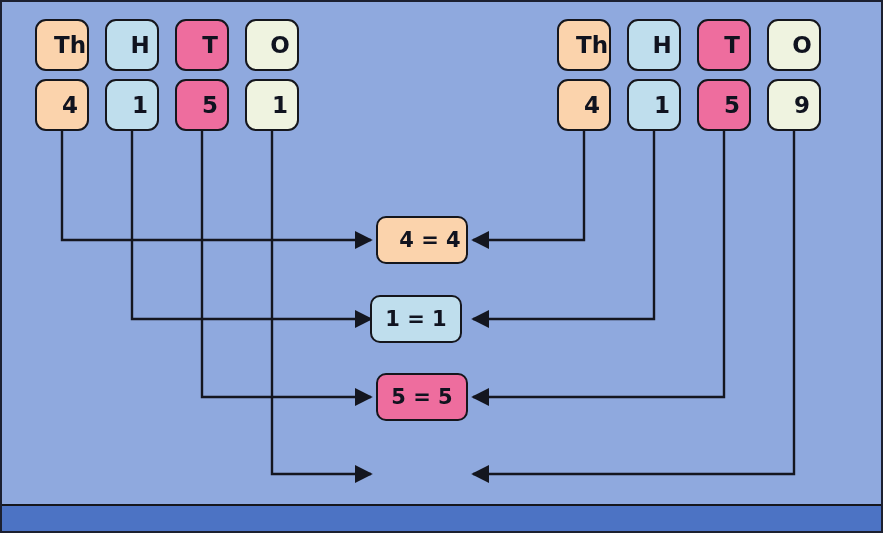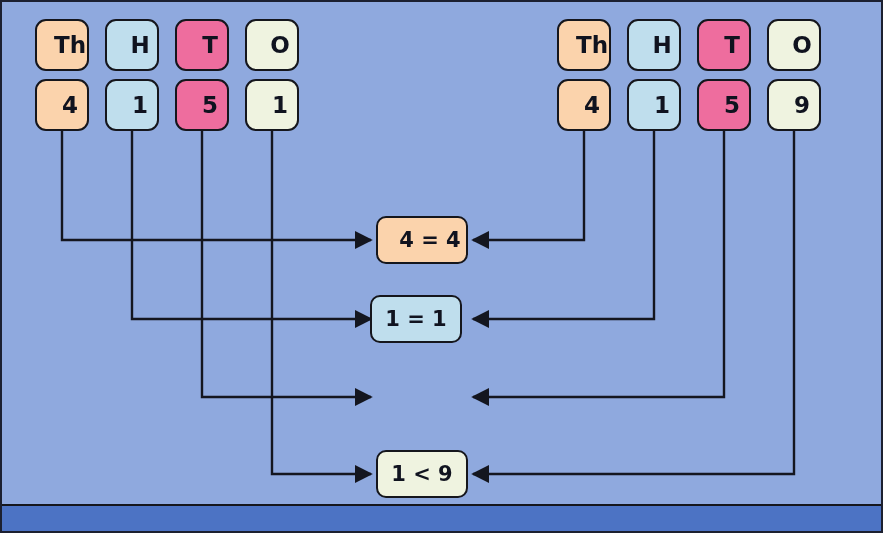--- a/index.html
+++ b/index.html
@@ -64,17 +64,17 @@
   <div class="cell" style="left: 695px; top: 17px; background: rgb(238, 109, 158);">T</div>
   <div class="cell" style="left: 765px; top: 17px; background: rgb(239, 243, 224);">O</div>
 
   <div class="cell" style="left: 555px; top: 77px; background: rgb(251, 211, 172);">4</div>
   <div class="cell" style="left: 625px; top: 77px; background: rgb(191, 222, 237);">1</div>
   <div class="cell" style="left: 695px; top: 77px; background: rgb(238, 109, 158);">5</div>
   <div class="cell" style="left: 765px; top: 77px; background: rgb(239, 243, 224);">9</div>
 
   <div class="cmp" style="left: 374px; top: 214px; background: rgb(251, 211, 172); padding-left: 16px;">4 = 4</div>
   <div class="cmp" style="left: 368px; top: 293px; background: rgb(191, 222, 237);">1 = 1</div>
-  <div class="cmp" style="left: 374px; top: 448px; background: rgb(239, 243, 224);">1 &lt; 9</div>
+  <div class="cmp" style="left: 374px; top: 371px; background: rgb(238, 109, 158);">5 = 5</div>
 
   <div class="footer" style="background: rgb(76, 115, 196);"></div>
 
 </div>
 
 </body></html>

